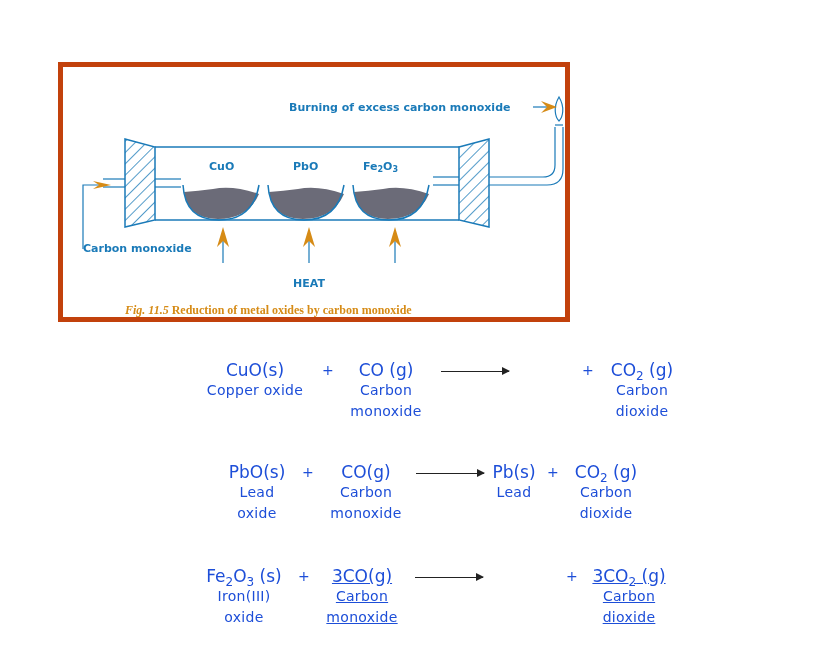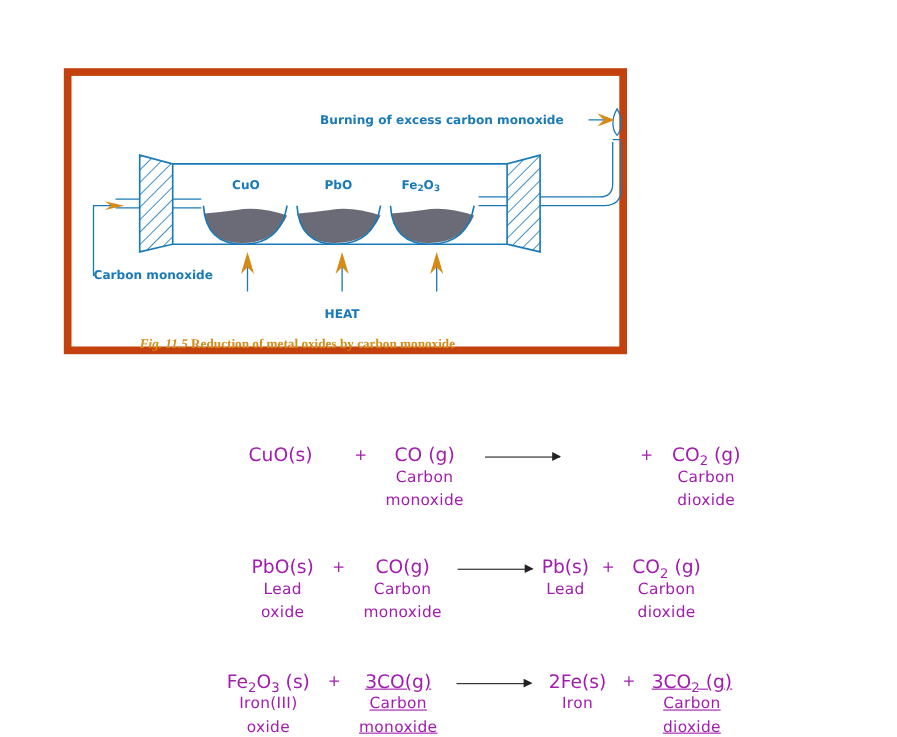--- a/index.html
+++ b/index.html
@@ -1,22 +1,22 @@
 <!DOCTYPE html>
 <html><head>
 <meta charset="utf-8">
 <style>
   html, body { margin:0; padding:0; background:#ffffff; }
   body { width:815px; height:670px; position:relative; overflow:hidden; font-family:"DejaVu Sans", sans-serif; }
-  #figure { position:absolute; left:58px; top:62px; width:512px; height:260px; border:7px solid #c2410c; box-sizing:border-box; background:#fff; }
+  #figure { position:absolute; left:58px; top:62px; width:512px; height:260px; border:5px solid #c2410c; box-sizing:border-box; background:#fff; }
   #figure svg { position:absolute; left:0; top:0; }
   .dlabel { position:absolute; font-family:"DejaVu Sans", sans-serif; font-weight:bold; color:#1a7ab8; font-size:11px; white-space:nowrap; }
   .caption { position:absolute; left:62px; top:236px; font-family:Liberation Serif, serif; font-weight:bold; color:#d68b16; font-size:12px; white-space:nowrap; }
   .caption i { font-style:italic; }
-  .eq { position:absolute; font-family:"DejaVu Sans", sans-serif; color:#a21caf;margin-top:44px; }
+  .eq { position:absolute; font-family:"DejaVu Sans", sans-serif; color:#1d4ed8; }
   .term { position:absolute; text-align:center; white-space:nowrap; }
   .formula { font-size:17px; line-height:20px; display:block; }
   .name { font-size:14px; line-height:21px; display:block; letter-spacing:0.3px; }
   .plus { position:absolute; font-size:14px; }
   .arrow { position:absolute; height:1px; background:#222; }
   .arrow::after { content:""; position:absolute; right:-1px; top:-4px; border-left:8px solid #222; border-top:4px solid transparent; border-bottom:4px solid transparent; }
   sub { font-size:12px; vertical-align:-4px; line-height:0; }
 </style>
 </head>
 <body>
@@ -96,20 +96,21 @@
   <span class="dlabel" style="left:230px; top:93px;">PbO</span>
   <span class="dlabel" style="left:300px; top:93px;"><span>Fe</span><sub style="font-size:8px;vertical-align:-2px">2</sub><span>O</span><sub style="font-size:8px;vertical-align:-2px">3</sub></span>
   <span class="dlabel" style="left:20px; top:175px;">Carbon monoxide</span>
   <span class="dlabel" style="left:230px; top:210px;">HEAT</span>
   <span class="caption"><i>Fig. 11.5</i><span> Reduction of metal oxides by carbon monoxide</span></span>
 </div>
 
 <div class="eq" style="left:0; top:360px; width:815px; height:70px;">
   <div class="term" style="left:196px; width:118px;">
     <span class="formula">CuO(s)</span>
+    <span class="name">Copper oxide</span>
   </div>
   <span class="plus" style="left:322px; top:2px;">+</span>
   <div class="term" style="left:340px; width:92px;">
     <span class="formula">CO (g)</span>
     <span class="name">Carbon</span>
     <span class="name">monoxide</span>
   </div>
   <div class="arrow" style="left:441px; top:11px; width:68px;"></div>
   <span class="plus" style="left:582px; top:2px;">+</span>
   <div class="term" style="left:600px; width:84px;">
@@ -150,23 +151,19 @@
     <span class="name">Iron(III)</span>
     <span class="name">oxide</span>
   </div>
   <span class="plus" style="left:298px; top:2px;">+</span>
   <div class="term" style="left:316px; width:92px;text-decoration:underline;">
     <span class="formula">3CO(g)</span>
     <span class="name">Carbon</span>
     <span class="name">monoxide</span>
   </div>
   <div class="arrow" style="left:415px; top:11px; width:68px;"></div>
-  <div class="term" style="left:490px; width:70px;">
-    <span class="formula">2Fe(s)</span>
-    <span class="name">Iron</span>
-  </div>
   <span class="plus" style="left:566px; top:2px;">+</span>
   <div class="term" style="left:582px; width:94px;text-decoration:underline;">
     <span class="formula"><span>3CO</span><sub>2</sub><span> (g)</span></span>
     <span class="name">Carbon</span>
     <span class="name">dioxide</span>
   </div>
 </div>
 
 </body></html>

